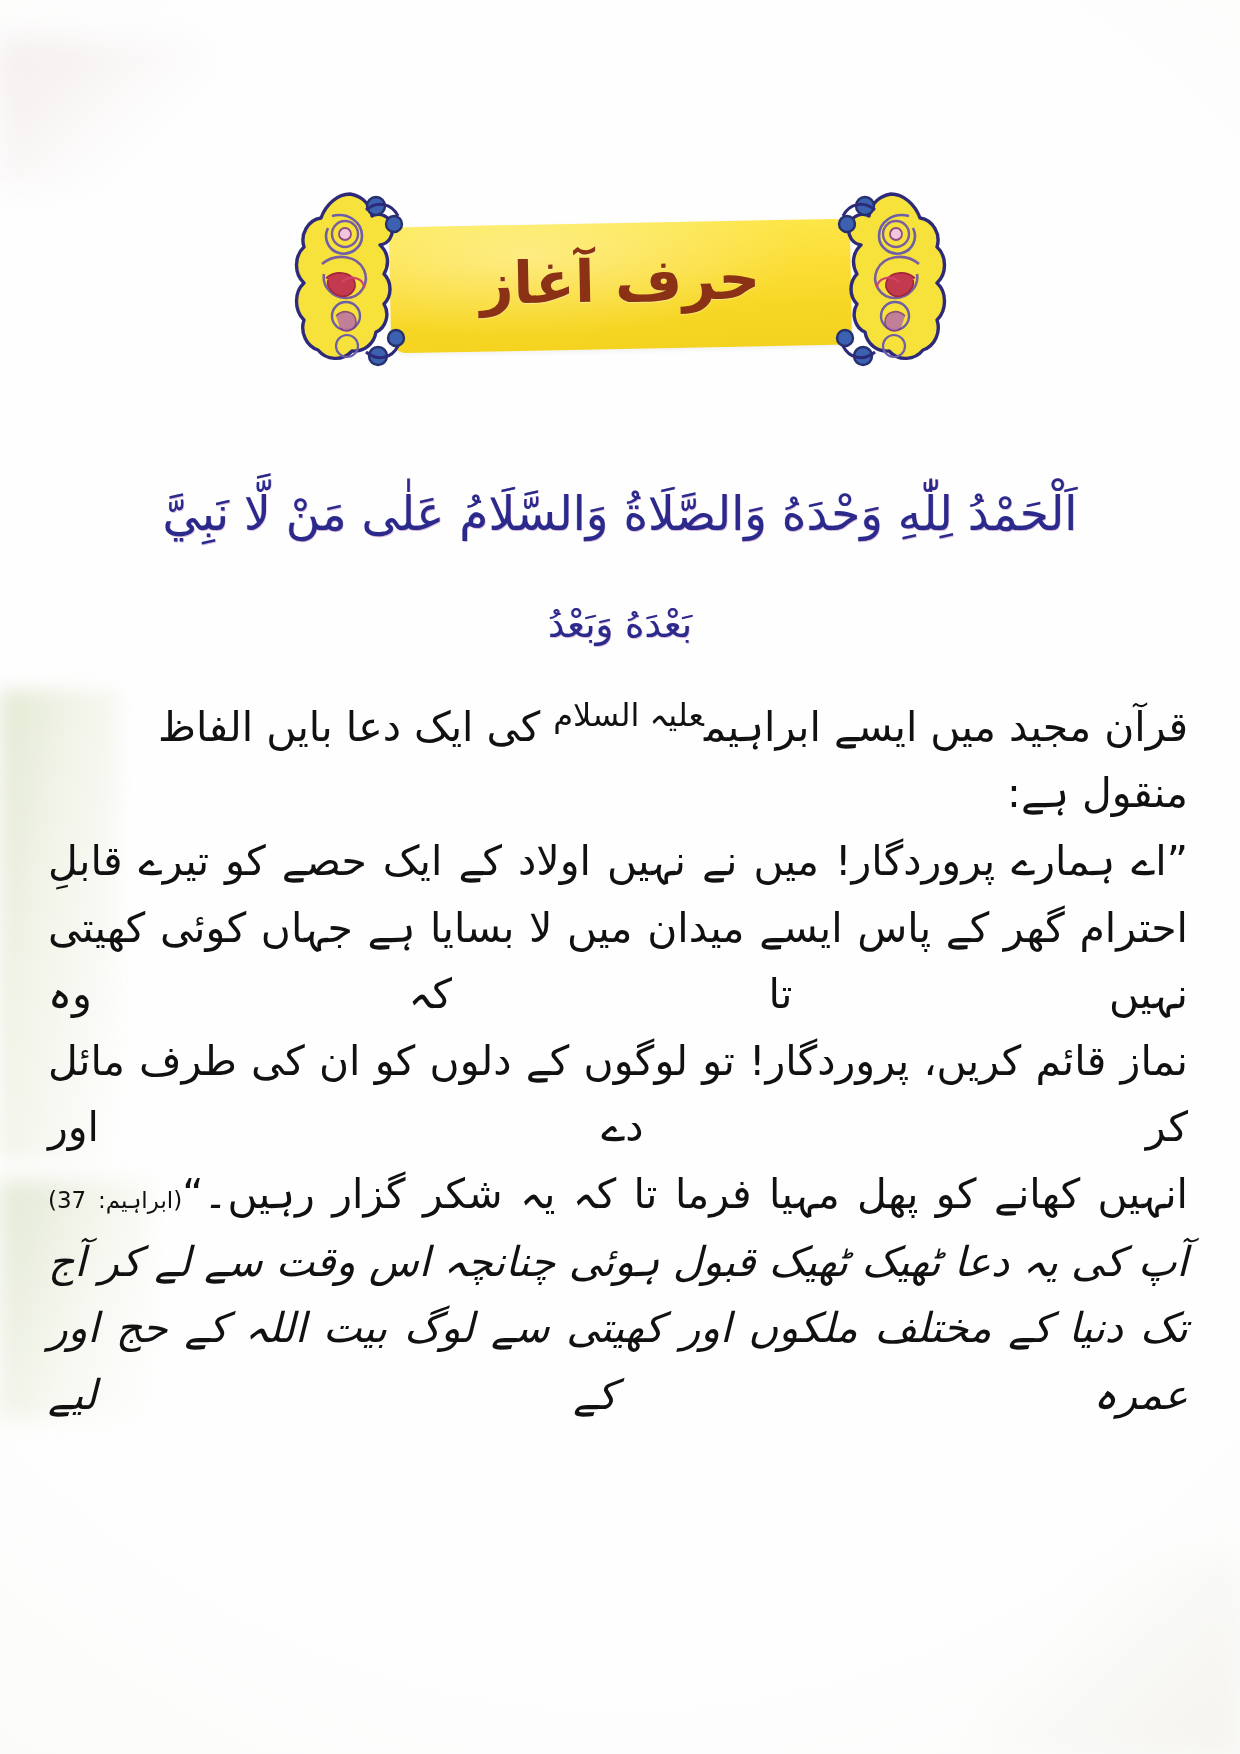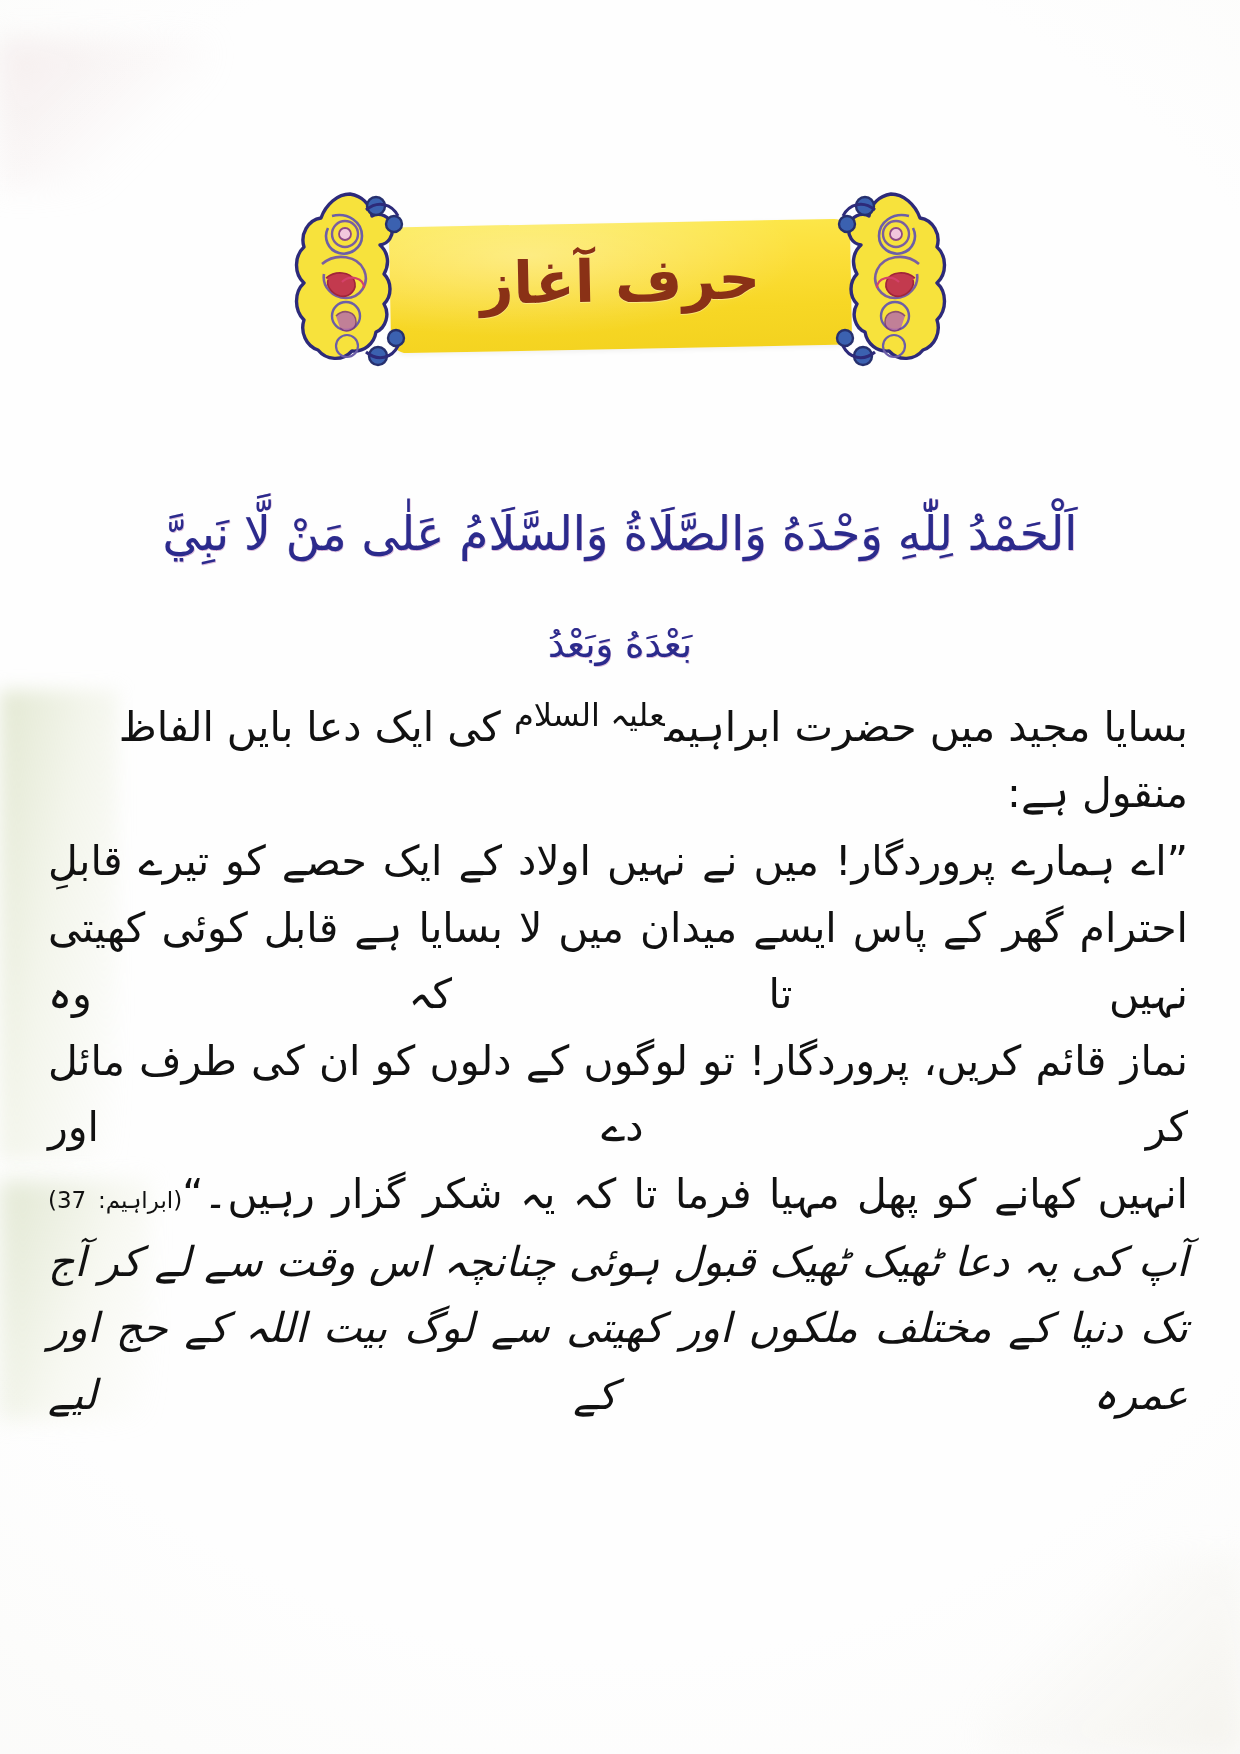--- a/index.html
+++ b/index.html
@@ -91,21 +91,20 @@
   }
   .orn-left{left:-6px;}
   .orn-right{right:-6px;transform:translateY(-50%) scaleX(-1);}
 
   
   .arabic-block{
     position:absolute;left:70px;right:70px;
     text-align:center;
     direction:rtl;
     color:#2b2a8c;
-    margin-top:20px;
   }
   #arabic-line-1{
     top:482px;
     font-size:47px;
     line-height:1.35;
     letter-spacing:0px;
     text-shadow:0.6px 0.6px 0 rgba(150,60,150,.35), -0.4px 0 0 rgba(60,60,170,.3);
   }
   #arabic-line-2{
     top:600px;
@@ -216,28 +215,28 @@
   </div>
 
   <div class="arabic-block" id="arabic-line-1">اَلْحَمْدُ لِلّٰهِ وَحْدَهُ وَالصَّلَاةُ وَالسَّلَامُ عَلٰى مَنْ لَّا نَبِيَّ</div>
 
   <div class="arabic-block" id="arabic-line-2">بَعْدَهُ وَبَعْدُ</div>
 
   <div id="body-text">
 
     <p class="para-intro">
       <span class="line">
-        <span>بسایا مجید میں حضرت ابراہیم</span><span class="honorific">علیہ السلام</span>
+        <span>قرآن مجید میں ایسے ابراہیم</span><span class="honorific">علیہ السلام</span>
         <span>کی ایک دعا بایں الفاظ منقول ہے:</span>
       </span>
     </p>
 
     <p class="qpar">
       <span class="line">”اے ہمارے پروردگار! میں نے نہیں اولاد کے ایک حصے کو تیرے قابلِ</span>
-      <span class="line">احترام گھر کے پاس ایسے میدان میں لا بسایا ہے قابل کوئی کھیتی نہیں تا کہ وہ</span>
+      <span class="line">احترام گھر کے پاس ایسے میدان میں لا بسایا ہے جہاں کوئی کھیتی نہیں تا کہ وہ</span>
       <span class="line">نماز قائم کریں، پروردگار! تو لوگوں کے دلوں کو ان کی طرف مائل کر دے اور</span>
       <span class="line">
         <span>انہیں کھانے کو پھل مہیا فرما تا کہ یہ شکر گزار رہیں۔“</span><span class="ref">(ابراہیم: 37)</span>
       </span>
     </p>
 
     <p class="closing">
       <span class="line">آپ کی یہ دعا ٹھیک ٹھیک قبول ہوئی چنانچہ اس وقت سے لے کر آج</span>
       <span class="line">تک دنیا کے مختلف ملکوں اور کھیتی سے لوگ بیت اللہ کے حج اور عمرہ کے لیے</span>
     </p>

